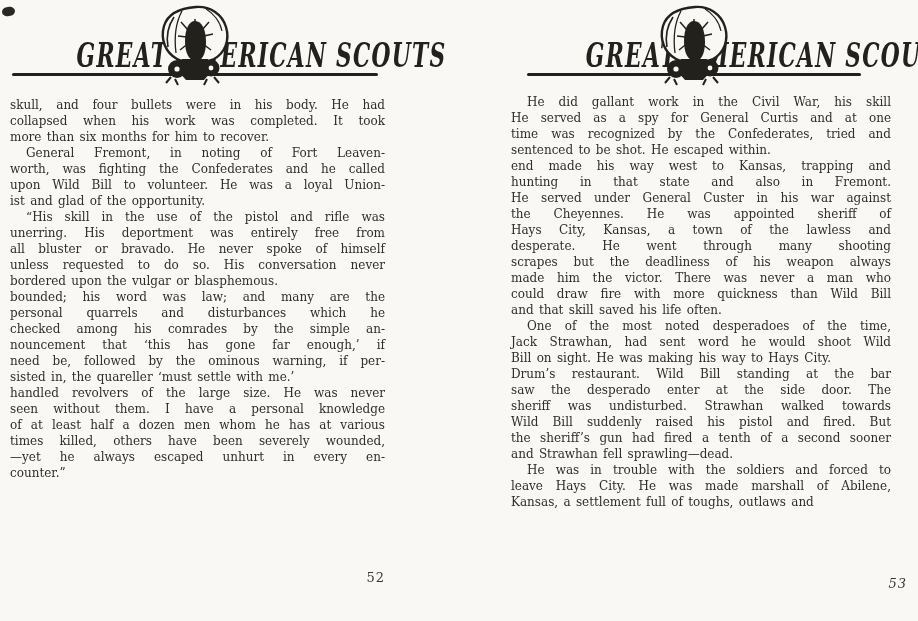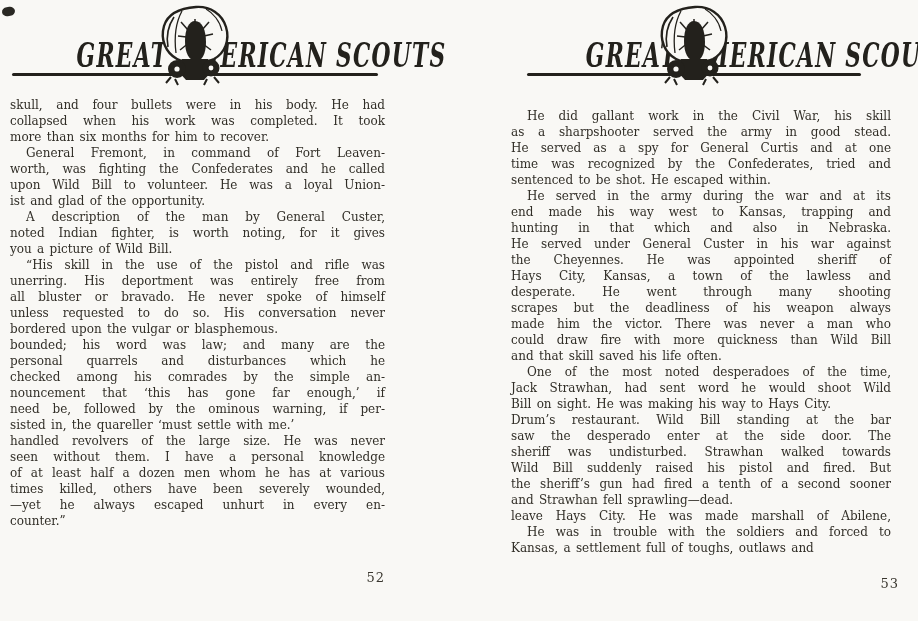--- a/index.html
+++ b/index.html
@@ -29,32 +29,32 @@
     transform:scaleX(0.64);transform-origin:50% 100%;
   }
   .wagon{
     position:absolute;left:50%;top:-28px;transform:translateX(-50%);
     width:88px;height:84px;z-index:3;
   }
 
   
   .text{position:absolute;font-size:12px;line-height:16px;}
   .page-left  .text{left:10px;top:97px;width:375px;}
-  .page-right .text{left:52px;top:108px;width:380px;}
+  .page-right .text{left:52px;top:94px;width:380px;}
   .para{margin:0;}
   .line{text-align:justify;text-align-last:justify;}
   .line.pl{text-align-last:left;word-spacing:1.5px;}
   .line.ind{padding-left:16px;}
 
   .pgnum{
     position:absolute;text-align:right;font-size:13px;letter-spacing:1px;
     color:#3a372f;
   }
   .page-left  .pgnum{top:570px;left:10px;width:375px;}
-  .page-right .pgnum{top:576px;left:60px;width:380px;}
+  .page-right .pgnum{top:576px;left:68px;width:380px;font-style:italic;}
 
   .smudge{
     position:absolute;left:2px;top:7px;width:13px;height:9px;
     background:#2a2823;border-radius:40%/50%;transform:rotate(-8deg);
   }
 </style>
 </head>
 <body>
 
 <div class="sheet">
@@ -87,29 +87,24 @@
         <path d="M20,73 l-5,6 M24,75 l3,6 M56,75 l-3,6 M63,73 l5,6" stroke="#23211c" stroke-width="2" fill="none"></path>
       </svg>
     </div>
     <div class="text">
         <div class="para">
           <div class="line">skull, and four bullets were in his body. He had</div>
           <div class="line">collapsed when his work was completed. It took</div>
           <div class="line pl">more than six months for him to recover.</div>
         </div>
         <div class="para">
-          <div class="line ind">General Fremont, in command of Fort Leaven-</div>
+          <div class="line ind">General Fremont, in noting of Fort Leaven-</div>
           <div class="line">worth, was fighting the Confederates and he called</div>
           <div class="line">upon Wild Bill to volunteer. He was a loyal Union-</div>
           <div class="line pl">ist and glad of the opportunity.</div>
-        </div>
-        <div class="para">
-          <div class="line ind">A description of the man by General Custer,</div>
-          <div class="line">noted Indian fighter, is worth noting, for it gives</div>
-          <div class="line pl">you a picture of Wild Bill.</div>
         </div>
         <div class="para">
           <div class="line ind">“His skill in the use of the pistol and rifle was</div>
           <div class="line">unerring. His deportment was entirely free from</div>
           <div class="line">all bluster or bravado. He never spoke of himself</div>
           <div class="line">unless requested to do so. His conversation never</div>
           <div class="line pl">bordered upon the vulgar or blasphemous.</div>
         </div>
         <div class="para">
           <div class="line">bounded; his word was law; and many are the</div>
@@ -154,29 +149,27 @@
         <circle cx="26" cy="65" r="9" fill="#23211c"></circle>
           <circle cx="26" cy="65" r="2.6" fill="#f9f8f5"></circle>
         <circle cx="60" cy="64" r="8.5" fill="#23211c"></circle>
           <circle cx="60" cy="64" r="2.4" fill="#f9f8f5"></circle>
         <path d="M20,73 l-5,6 M24,75 l3,6 M56,75 l-3,6 M63,73 l5,6" stroke="#23211c" stroke-width="2" fill="none"></path>
       </svg>
     </div>
     <div class="text">
         <div class="para">
           <div class="line ind">He did gallant work in the Civil War, his skill</div>
-          <div class="line">as a sharpshooter served the army in good stead.</div>
           <div class="line">He served as a spy for General Curtis and at one</div>
           <div class="line">time was recognized by the Confederates, tried and</div>
           <div class="line pl">sentenced to be shot. He escaped within.</div>
         </div>
         <div class="para">
-          <div class="line ind">He served in the army during the war and at its</div>
           <div class="line">end made his way west to Kansas, trapping and</div>
-          <div class="line">hunting in that which and also in Nebraska.</div>
+          <div class="line">hunting in that state and also in Fremont.</div>
           <div class="line">He served under General Custer in his war against</div>
           <div class="line">the Cheyennes. He was appointed sheriff of</div>
           <div class="line">Hays City, Kansas, a town of the lawless and</div>
           <div class="line">desperate. He went through many shooting</div>
           <div class="line">scrapes but the deadliness of his weapon always</div>
           <div class="line">made him the victor. There was never a man who</div>
           <div class="line">could draw fire with more quickness than Wild Bill</div>
           <div class="line pl">and that skill saved his life often.</div>
         </div>
         <div class="para">
@@ -186,20 +179,20 @@
         </div>
         <div class="para">
           <div class="line">Drum’s restaurant. Wild Bill standing at the bar</div>
           <div class="line">saw the desperado enter at the side door. The</div>
           <div class="line">sheriff was undisturbed. Strawhan walked towards</div>
           <div class="line">Wild Bill suddenly raised his pistol and fired. But</div>
           <div class="line">the sheriff’s gun had fired a tenth of a second sooner</div>
           <div class="line pl">and Strawhan fell sprawling—dead.</div>
         </div>
         <div class="para">
+          <div class="line ind">He was in trouble with the soldiers and forced to</div>
           <div class="line">leave Hays City. He was made marshall of Abilene,</div>
-          <div class="line ind">He was in trouble with the soldiers and forced to</div>
           <div class="line pl">Kansas, a settlement full of toughs, outlaws and</div>
         </div>
       </div>
     <div class="pgnum">53</div>
   </section>
 </div>
 
 </body></html>

